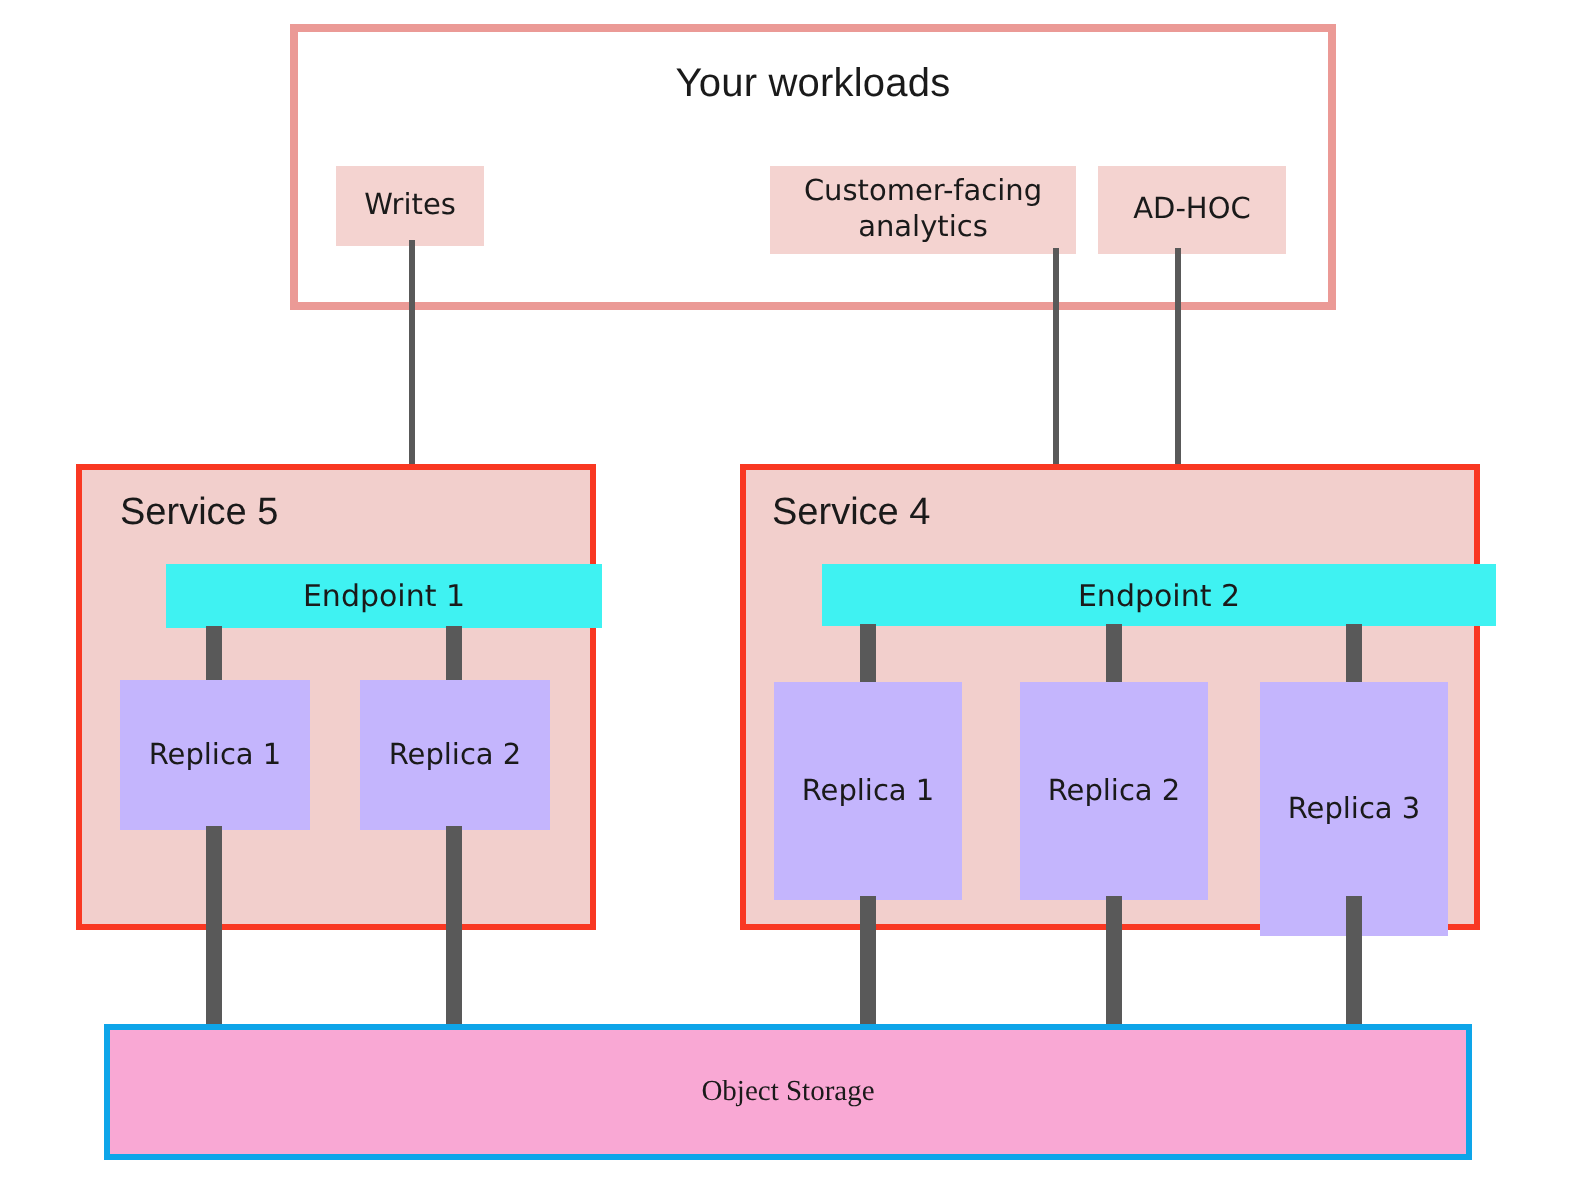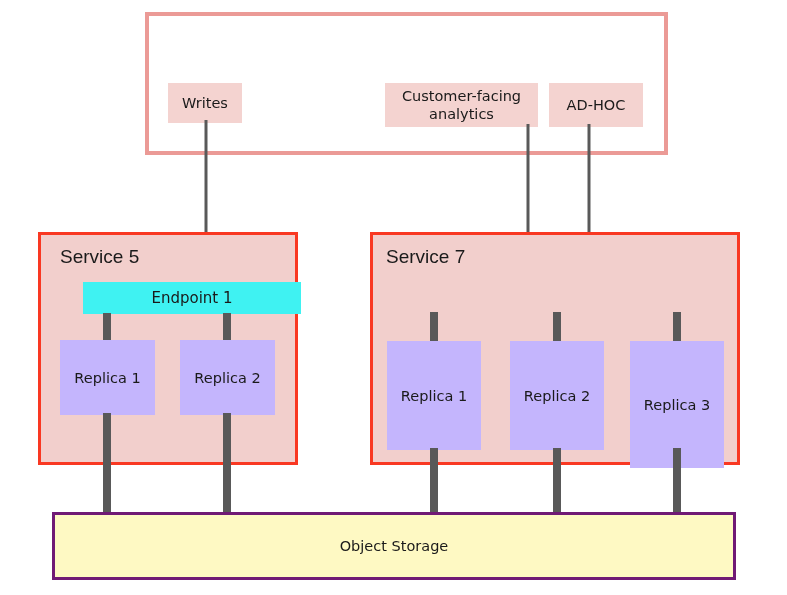--- a/index.html
+++ b/index.html
@@ -93,27 +93,28 @@
   .s1r1 { left: 60px;  top: 340px; width: 95px; height: 75px; }
   .s1r2 { left: 180px; top: 340px; width: 95px; height: 75px; }
   .s2r1 { left: 387px; top: 341px; width: 94px; height: 109px; }
   .s2r2 { left: 510px; top: 341px; width: 94px; height: 109px; }
   .s2r3 { left: 630px; top: 341px; width: 94px; height: 127px; }
 
   
   .storage-box {
     left: 52px; top: 512px;
     width: 684px; height: 68px;
-    border: 3px solid #701a75;
-    background: #fef9c3;
+    border: 3px solid #0ea5e9;
+    background: #f9a8d4;
     display: flex;
     align-items: center;
     justify-content: center;
     font-size: 14.5px;
     color: #1a1a1a;
+    font-family: Liberation Serif, serif;
   }
 
   
   .bar {
     background: #595959;
     width: 8px;
   }
   
   .bar-s1-ep-r1 { left: 103px; top: 313px; height: 29px; }
   .bar-s1-ep-r2 { left: 223px; top: 313px; height: 29px; }
@@ -134,20 +135,21 @@
   .arrow-writes { left: 195px; top: 120px; width: 22px; height: 155px; }
   .arrow-cfa    { left: 517px; top: 124px; width: 22px; height: 160px; }
   .arrow-adhoc  { left: 578px; top: 124px; width: 22px; height: 160px; }
 </style>
 </head>
 <body>
 
 <div id="stage">
 
   <div class="abs workloads-box"></div>
+  <div class="abs workloads-title">Your workloads</div>
 
   <div class="abs workload-chip chip-writes">Writes</div>
   <div class="abs workload-chip chip-cfa">Customer-facing analytics</div>
   <div class="abs workload-chip chip-adhoc">AD-HOC</div>
 
   <svg class="abs arrow-svg arrow-writes" viewBox="0 0 22 155">
     <line x1="11" y1="0" x2="11" y2="135" stroke="#595959" stroke-width="3"></line>
     <polygon points="11,155 3,131 19,131" fill="#595959"></polygon>
   </svg>
   <svg class="abs arrow-svg arrow-cfa" viewBox="0 0 22 160">
@@ -163,21 +165,22 @@
   <div class="abs service-label svc1-label">Service 5</div>
   <div class="abs endpoint ep1">Endpoint 1</div>
   <div class="abs bar bar-s1-ep-r1"></div>
   <div class="abs bar bar-s1-ep-r2"></div>
   <div class="abs replica s1r1">Replica 1</div>
   <div class="abs replica s1r2">Replica 2</div>
   <div class="abs bar bar-s1-r1-st"></div>
   <div class="abs bar bar-s1-r2-st"></div>
 
   <div class="abs service-box svc2"></div>
-  <div class="abs service-label svc2-label">Service 7</div>
+  <div class="abs service-label svc2-label">Service 4</div>
+  <div class="abs endpoint ep2">Endpoint 2</div>
   <div class="abs bar bar-s2-ep-r1"></div>
   <div class="abs bar bar-s2-ep-r2"></div>
   <div class="abs bar bar-s2-ep-r3"></div>
   <div class="abs replica s2r1">Replica 1</div>
   <div class="abs replica s2r2">Replica 2</div>
   <div class="abs replica s2r3">Replica 3</div>
   <div class="abs bar bar-s2-r1-st"></div>
   <div class="abs bar bar-s2-r2-st"></div>
   <div class="abs bar bar-s2-r3-st"></div>
 

